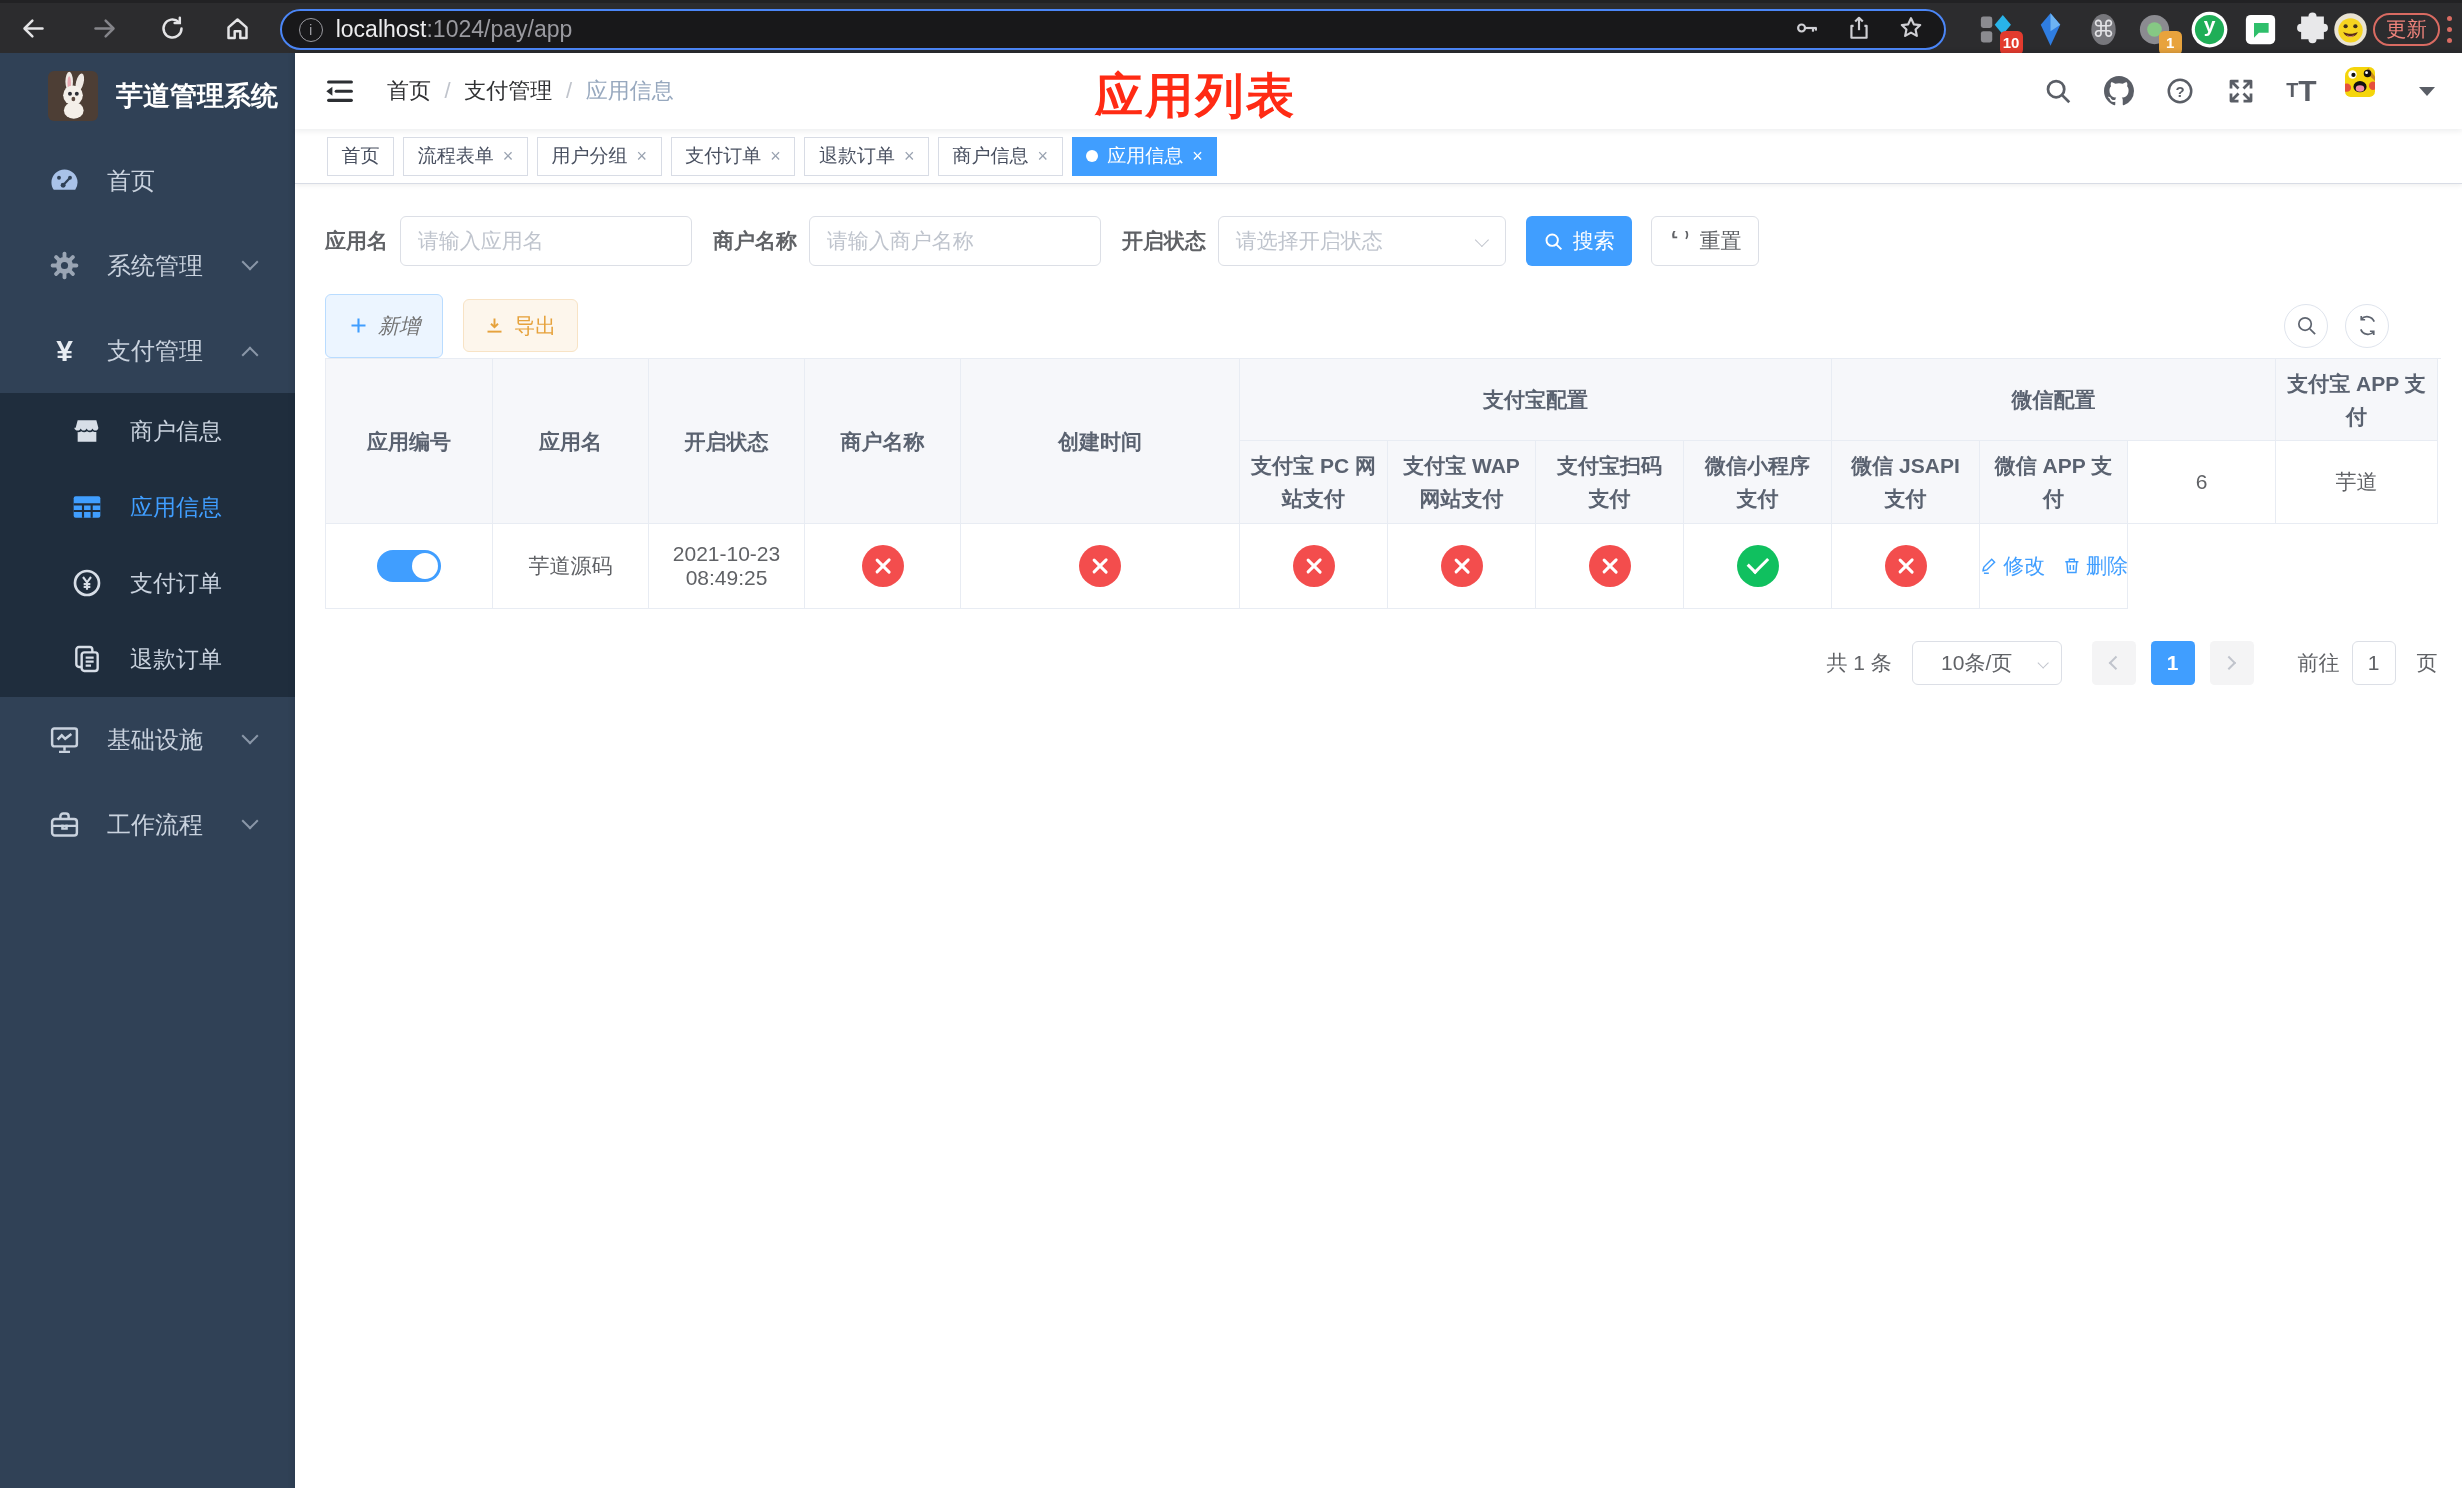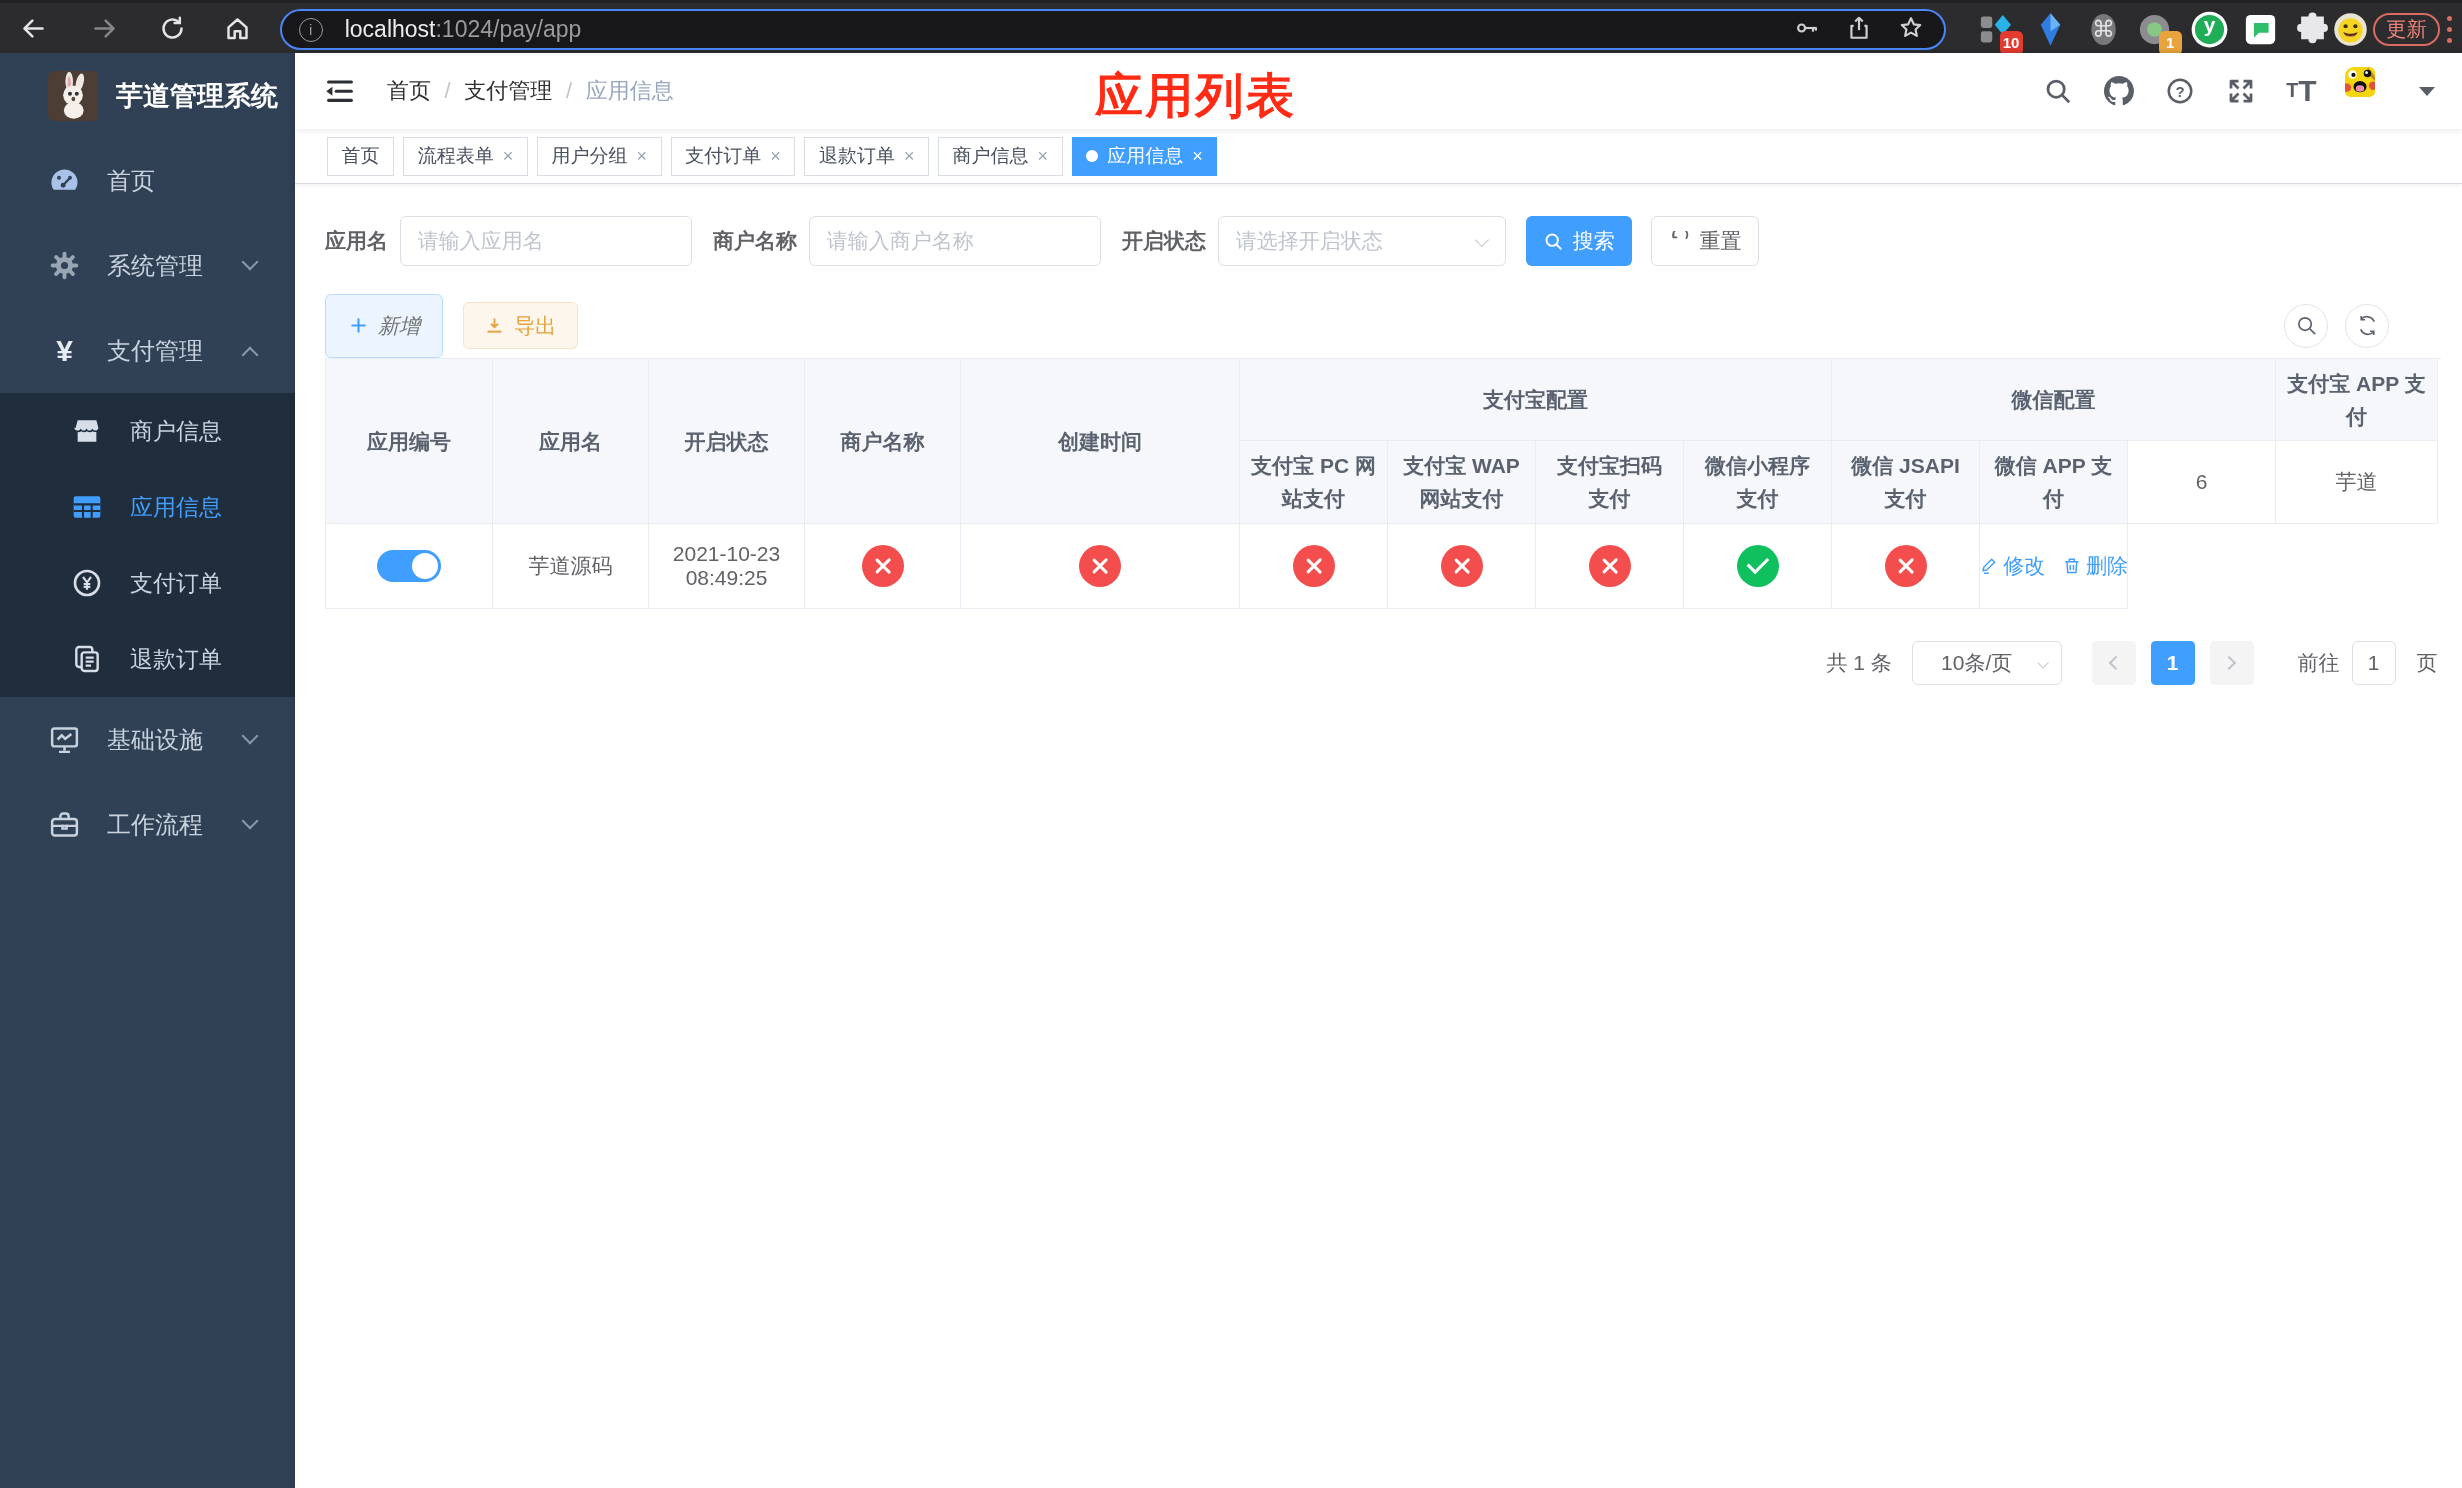--- a/index.html
+++ b/index.html
@@ -8,21 +8,21 @@
   #screen { position:relative; width:2462px; height:1489px; overflow:hidden; }
 
   
   .chrome { position:absolute; left:0; top:0; width:2462px; height:53px; background:#2c2c2e; border-top:3.8px solid #222224; display:flex; align-items:center; }
   .nav-ico { width:42px; height:42px; display:flex; align-items:center; justify-content:center; color:#e4e4e6; flex:0 0 auto; }
   .nav-ico svg { width:27px; height:27px; }
   .nav-ico.dim { color:#85858a; }
   .nav-back { margin-left:12px; } .nav-fwd { margin-left:29px; } .nav-reload { margin-left:26px; } .nav-home { margin-left:23px; }
   .urlbar { position:absolute; left:280px; top:6px; width:1666px; height:41px; background:#18181a; border:2.3px solid #4b86f7; border-radius:21px; display:flex; align-items:center; }
   .urlbar .info { width:24px; height:24px; border-radius:50%; border:1.5px solid #9a9aa0; color:#9a9aa0; font-size:15px; display:flex; align-items:center; justify-content:center; margin-left:16.7px; flex:0 0 auto; }
-  .url-text { margin-left:22px; font-size:23px; white-space:nowrap; }
+  .url-text { margin-left:13px; font-size:23px; white-space:nowrap; }
   .url-text .host { color:#ececee; }
   .url-text .path { color:#9a9aa0; }
   .url-right { margin-left:auto; display:flex; align-items:center; gap:26px; padding-right:19.7px; color:#cfcfd4; }
   .url-right svg { width:26px; height:26px; }
   .ext { position:absolute; top:6.8px; width:39px; height:39px; display:flex; align-items:center; justify-content:center; }
   .badge { position:absolute; right:-7.6px; bottom:-6px; min-width:23px; height:23px; border-radius:5.3px; color:#fff; font-size:15px; font-weight:700; display:flex; align-items:center; justify-content:center; padding:12px 3px; }
   .badge.red { background:#e33b2e; }
   .badge.orange { background:#e8a33d; }
   .pill-update { position:absolute; left:2373px; top:9.8px; width:67px; height:33px; border:2.3px solid #d96b62; border-radius:16.7px; color:#ef837b; font-size:20.4px; display:flex; align-items:center; justify-content:center; }
   .chrome-dots { position:absolute; left:2446px; top:13px; width:7.6px; height:27px; display:flex; flex-direction:column; justify-content:space-between; align-items:center; }
@@ -86,21 +86,21 @@
   .f-select .ph { font-size:21px; color:#bfc4cd; }
   .f-select .chevd { position:absolute; right:18px; top:18px; width:9.8px; height:9.8px; border-right:1.9px solid #c0c4cc; border-bottom:1.9px solid #c0c4cc; transform:rotate(45deg); }
   .btn { display:inline-flex; align-items:center; justify-content:center; gap:9px; height:50px; border-radius:6px; font-size:21px; cursor:pointer; border:1.5px solid transparent; }
   .btn svg { width:21px; height:21px; }
   .btn-search { background:#409eff; color:#fff; width:106px; margin-left:19.7px; }
   .btn-reset { background:#fff; color:#606266; border-color:#dcdfe6; width:108px; margin-left:19.7px; }
 
   
   .toolbar { margin-top:36px; display:flex; align-items:center; position:relative; height:47px; }
   .btn-add { height:64px; width:118px; background:#ecf5ff; border-color:#b9dcff; color:#737373;font-style:italic; }
-  .btn-export { height:47px; width:115px; background:#fdf6ec; border-color:#f8e3c5; color:#e6a23c; margin-left:19.7px; }
+  .btn-export { height:53px; width:115px; background:#fdf6ec; border-color:#f8e3c5; color:#e6a23c; margin-left:19.7px; }
   .circ-btns { position:absolute; right:50px; top:1.5px; display:flex; gap:16.7px; }
   .circ { width:44px; height:44px; border-radius:50%; border:1.5px solid #dfe4ed; background:#fff; display:flex; align-items:center; justify-content:center; color:#5f6570; cursor:pointer; }
   .circ svg { width:23px; height:23px; }
 
   
   .grid { margin-top:9px; display:grid; width:2116px;
           grid-template-columns:167px 156px 156px 156px 279px repeat(7,148px) 162px;
           grid-template-rows:82px 83px 85px;
           border-top:1.5px solid #e8ecf3; border-left:1.5px solid #e8ecf3; }
   .cell { border-right:1.5px solid #e8ecf3; border-bottom:1.5px solid #e8ecf3; display:flex; align-items:center; justify-content:center; text-align:center; }

